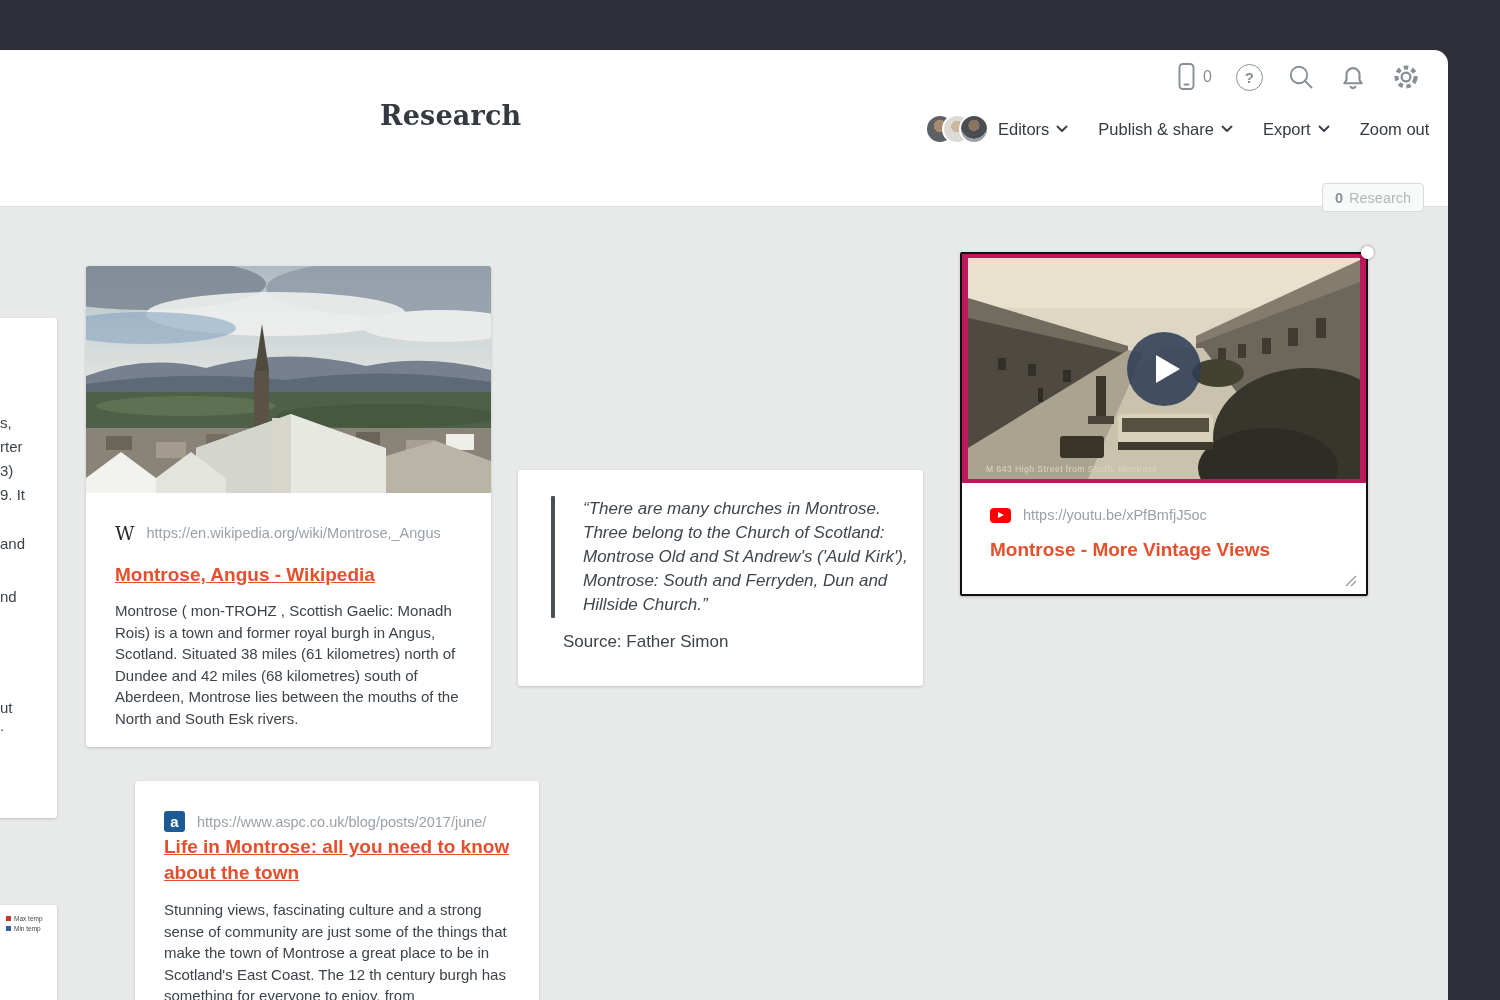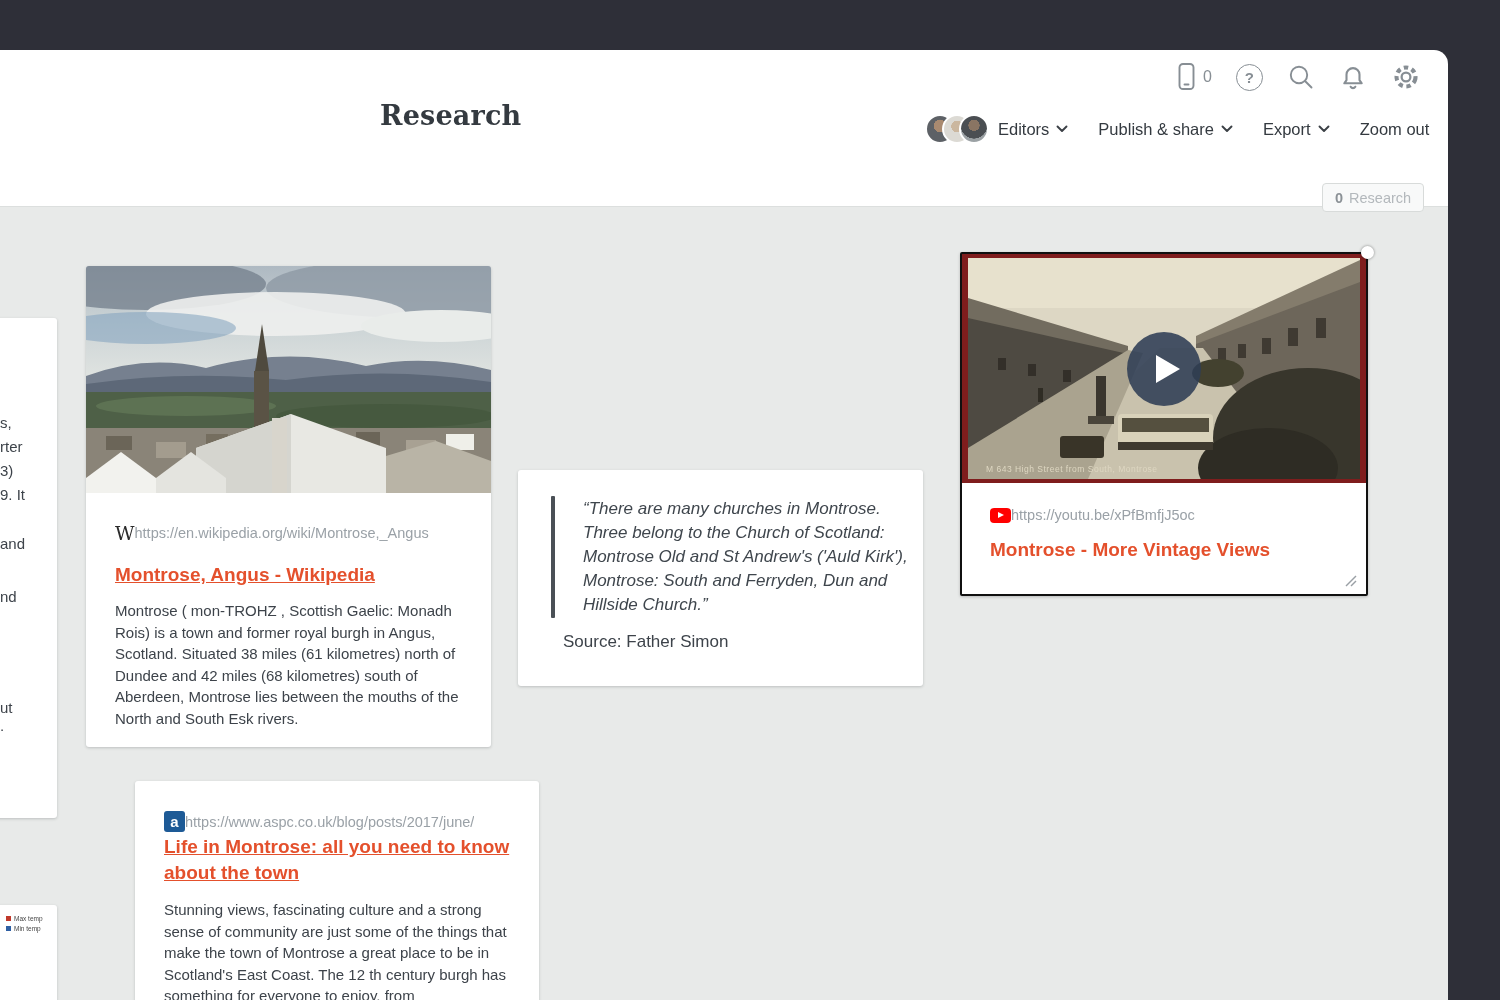--- a/index.html
+++ b/index.html
@@ -25,40 +25,40 @@
   .avatar:nth-child(1){ background:radial-gradient(circle at 50% 38%, #a98a70 0 30%, #5d6166 31% 100%); }
   .avatar:nth-child(2){ background:radial-gradient(circle at 50% 40%, #cbb79f 0 28%, #dcdad4 29% 100%); }
   .avatar:nth-child(3){ background:radial-gradient(circle at 50% 36%, #8a7563 0 26%, #4a4e52 27% 62%, #9ba1a4 63% 100%); }
 
   .unsorted-badge { position:absolute; left:1322px; top:183px; height:29px; display:flex; align-items:center; gap:6px; padding:0 12px; background:#f8f9f9; border:1px solid #d8dbda; border-radius:4px; font-size:14.5px; }
   .unsorted-badge .count { color:#8b9196; font-weight:700; }
   .unsorted-badge .label { color:#b3b8bc; }
 
   
   .card { position:absolute; background:#fff; border-radius:3px; box-shadow:0 1px 3px rgba(35,40,45,.22); }
-  .url-row { display:flex; align-items:center; }
+  .url-row { display:flex; align-items:center; gap:12px; }
   .url-text { font-size:14.5px; color:#9aa1a7; white-space:nowrap; overflow:hidden; }
   .card-link-title { font-size:19px; font-weight:700; color:#e4502c; text-decoration:underline; line-height:26px; }
   .card-desc { font-size:15px; color:#3d434a; line-height:21.5px; }
 
   .wiki-card { left:86px; top:266px; width:405px; height:481px; }
   .wiki-thumb { width:405px; height:227px; border-radius:3px 3px 0 0; overflow:hidden; }
   .wiki-body { padding:30px 29px 0 29px; }
   .wiki-w { font-family:"DejaVu Serif", serif; font-size:19px; color:#2b2b2b; line-height:20px; }
   .wiki-card .card-link-title { display:inline-block; margin-top:19px; }
   .wiki-card .card-desc { margin-top:12px; }
 
   .quote-card { left:518px; top:470px; width:405px; height:216px; }
   .quote-inner { position:relative; padding:27px 30px 0 45px; }
   .quote-bar { position:absolute; left:33px; top:26px; width:4px; height:122px; background:#4a5056; border-radius:1px; }
   .quote-text { margin-left:20px; font-size:17px; font-style:italic; color:#3f464d; line-height:24px; width:332px; }
   .quote-source { margin-top:15px; font-size:17px; color:#3d434a; }
 
   .yt-card { left:960px; top:252px; width:408px; height:344px; background:#fff; border:2px solid #101010; border-radius:2px; box-shadow:0 1px 3px rgba(35,40,45,.25); }
-  .yt-thumb { position:relative; width:404px; height:229px; background:#7f1d1d; padding:4px 6px; }
+  .yt-thumb { position:relative; width:404px; height:229px; background:#be185d; padding:4px 6px; }
   .yt-thumb svg { display:block; }
   .yt-caption { position:absolute; left:24px; bottom:9px; font-size:8.5px; color:#ded7c2; letter-spacing:.5px; }
   .play-btn { position:absolute; left:50%; top:50%; transform:translate(-50%,-50%); width:74px; height:74px; border-radius:50%; background:rgba(47,62,85,.88); display:flex; align-items:center; justify-content:center; cursor:pointer; }
   .play-tri { width:0; height:0; border-left:24px solid #fff; border-top:14px solid transparent; border-bottom:14px solid transparent; margin-left:7px; }
   .yt-body { position:relative; padding:24px 28px 0 28px; height:111px; }
   .yt-fav { width:21px; height:15px; background:#ff0000; border-radius:4px; display:flex; align-items:center; justify-content:center; }
   .yt-fav .tri { width:0; height:0; border-left:6px solid #fff; border-top:3.5px solid transparent; border-bottom:3.5px solid transparent; margin-left:1px; }
   .yt-body .card-link-title { display:inline-block; margin-top:14px; text-decoration:none; }
   .resize-handle { position:absolute; right:8px; bottom:6px; }
   .corner-dot { position:absolute; left:1361px; top:246px; width:13px; height:13px; border-radius:50%; background:#fff; box-shadow:0 0 3px rgba(0,0,0,.45); z-index:5; }

